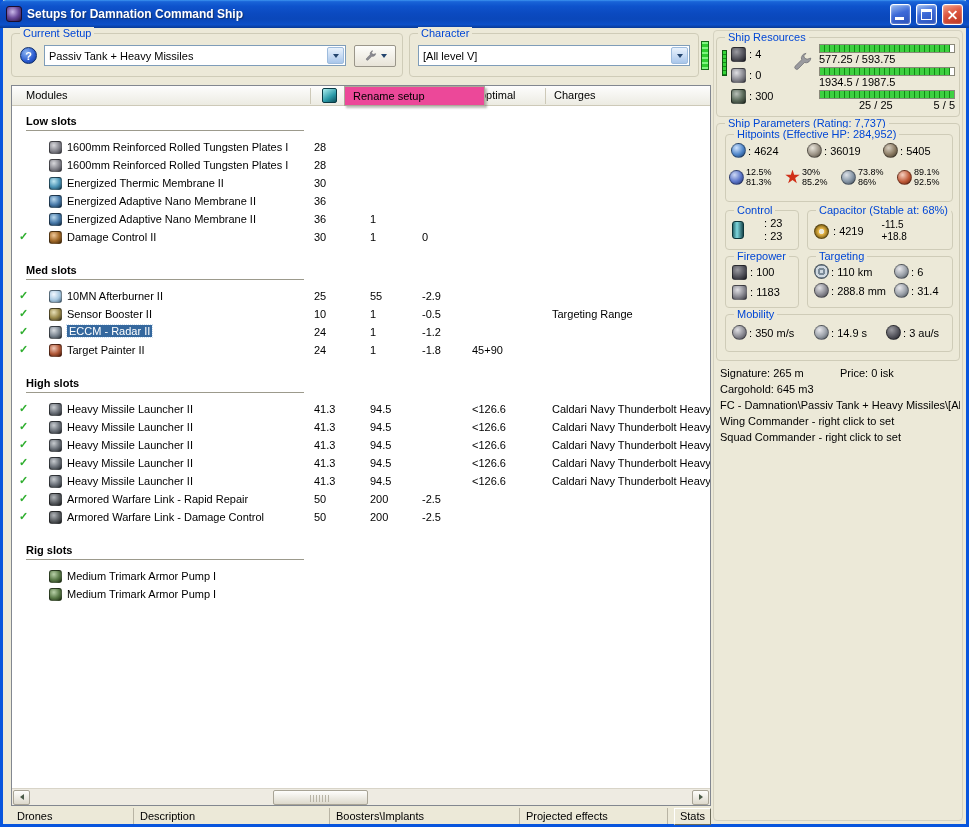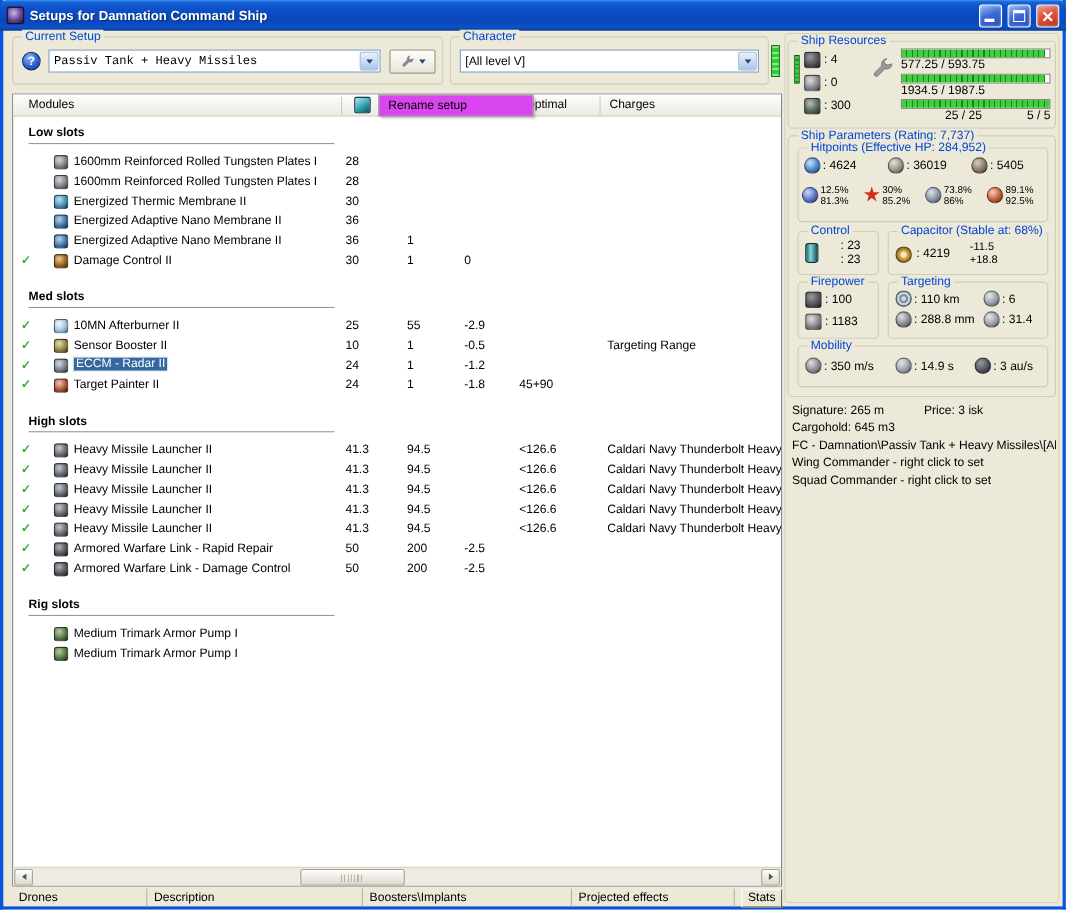--- a/index.html
+++ b/index.html
@@ -24,40 +24,40 @@
   .legend{position:absolute;top:-7px;left:8px;background:#ece9d8;padding:0 3px;color:#0046d5;line-height:12px;white-space:nowrap;}
   
   .g-setup{left:8px;top:33px;width:392px;height:44px;}
   .help-btn{position:absolute;left:8px;top:13px;width:17px;height:17px;border-radius:50%;
     background:radial-gradient(circle at 35% 30%,#8ab4f0,#2a5ad0 60%,#123a8a);color:#fff;font-weight:bold;
     display:flex;align-items:center;justify-content:center;border:1px solid #0c2c6a;}
   .combo{height:21px;background:#fff;border:1px solid #7f9db9;display:flex;align-items:center;}
   .combo .val{flex:1;padding:0 4px;white-space:nowrap;overflow:hidden;}
   .combo .dd{width:17px;align-self:stretch;margin:1px;border:1px solid #9ebcdd;border-radius:2px;
     background:linear-gradient(180deg,#e9f2fc,#c3d8f2 60%,#a8c6ea);display:flex;align-items:center;justify-content:center;}
-  .setup-combo{position:absolute;left:32px;top:11px;width:302px;font-family:Liberation Mono, monospace;}
+  .setup-combo{position:absolute;left:32px;top:11px;width:302px;}
   .tool-btn{position:absolute;left:342px;top:11px;width:42px;height:22px;border:1px solid #9a968a;border-radius:2px;
     background:linear-gradient(180deg,#fdfdfa,#e8e4d8);display:flex;align-items:center;justify-content:center;gap:4px;}
   .g-char{left:406px;top:33px;width:290px;height:44px;}
   .char-combo{position:absolute;left:8px;top:11px;width:272px;}
   .green-led{position:absolute;left:698px;top:41px;width:8px;height:29px;border:1px solid #156a18;
     background:repeating-linear-gradient(180deg,#7ef580 0 2px,#2ecc30 2px 5px);}
   .tri-down{width:0;height:0;border-left:3px solid transparent;border-right:3px solid transparent;border-top:4px solid #24456e;display:inline-block;}
   .tri-left{width:0;height:0;border-top:3px solid transparent;border-bottom:3px solid transparent;border-right:4px solid #4a5a48;display:inline-block;}
   .tri-right{width:0;height:0;border-top:3px solid transparent;border-bottom:3px solid transparent;border-left:4px solid #4a5a48;display:inline-block;}
   
   .module-list{position:absolute;left:8px;top:85px;width:700px;height:721px;background:#fff;border:1px solid #828790;}
   .list-header{position:relative;height:20px;background:linear-gradient(180deg,#fdfdfd,#ecebe2);border-bottom:1px solid #cdc9b8;}
   .hdr{position:absolute;top:3px;}
   .h-modules{left:14px;} .h-optimal{left:468px;} .h-charges{left:542px;}
   .hdr-icon{position:absolute;left:310px;top:2px;width:15px;height:15px;border-radius:2px;
     background:linear-gradient(145deg,#aef0f0,#2a9aa8 60%,#10505c);border:1px solid #0a3a44;}
   .hsep{position:absolute;top:2px;width:1px;height:16px;background:#cdc9b8;}
   .s1{left:298px;} .s2{left:334px;} .s3{left:533px;}
-  .dropdown-menu{position:absolute;left:332px;top:0;width:141px;height:20px;background:#d946ef;border:1px solid #aca899;
+  .dropdown-menu{position:absolute;left:332px;top:0;width:141px;height:20px;background:#ec4899;border:1px solid #aca899;
     box-shadow:2px 2px 2px rgba(110,110,100,.45);z-index:4;display:flex;align-items:center;}
   .menu-item{padding:0 8px;width:100%;}
   .sections{position:absolute;left:0;top:21px;right:0;bottom:17px;overflow:hidden;}
   .sec-title{margin:8px 0 8px 14px;width:278px;font-weight:bold;padding-bottom:3px;border-bottom:1px solid #9c9a8c;}
   .section:not(:first-child) .sec-title{margin-top:17px;}
   .mod-row{position:relative;height:18px;}
   .check{position:absolute;left:7px;top:1px;color:#2fae2f;font-weight:bold;}
   .micon{position:absolute;left:37px;top:2px;width:13px;height:13px;border-radius:3px;border:1px solid rgba(0,0,0,.4);}
   .mname{position:absolute;left:55px;top:2px;white-space:nowrap;}
   .mod-row.selected .mname{background:#35689e;color:#fff;outline:1px dotted #cfe0ef;padding:0 2px;top:1px;}
@@ -643,20 +643,20 @@
             </div>
           <div class="mitem m2">
               <span class="sicon si-dark"></span>
               <span class="cv">3 au/s</span>
             </div>
         </div>
       </div>
     </div>
 
     <span class="f-abs f-sig">Signature: 265 m</span>
-    <span class="f-abs f-price">Price: 3 isk</span>
+    <span class="f-abs f-price">Price: 0 isk</span>
     <span class="f-abs f-cargo">Cargohold: 645 m3</span>
     <span class="f-abs f-fc">FC - Damnation\Passiv Tank + Heavy Missiles\[Al</span>
     <span class="f-abs f-wing">Wing Commander - right click to set</span>
     <span class="f-abs f-squad">Squad Commander - right click to set</span>
   </div>
 
 </div>
 
 </body></html>

